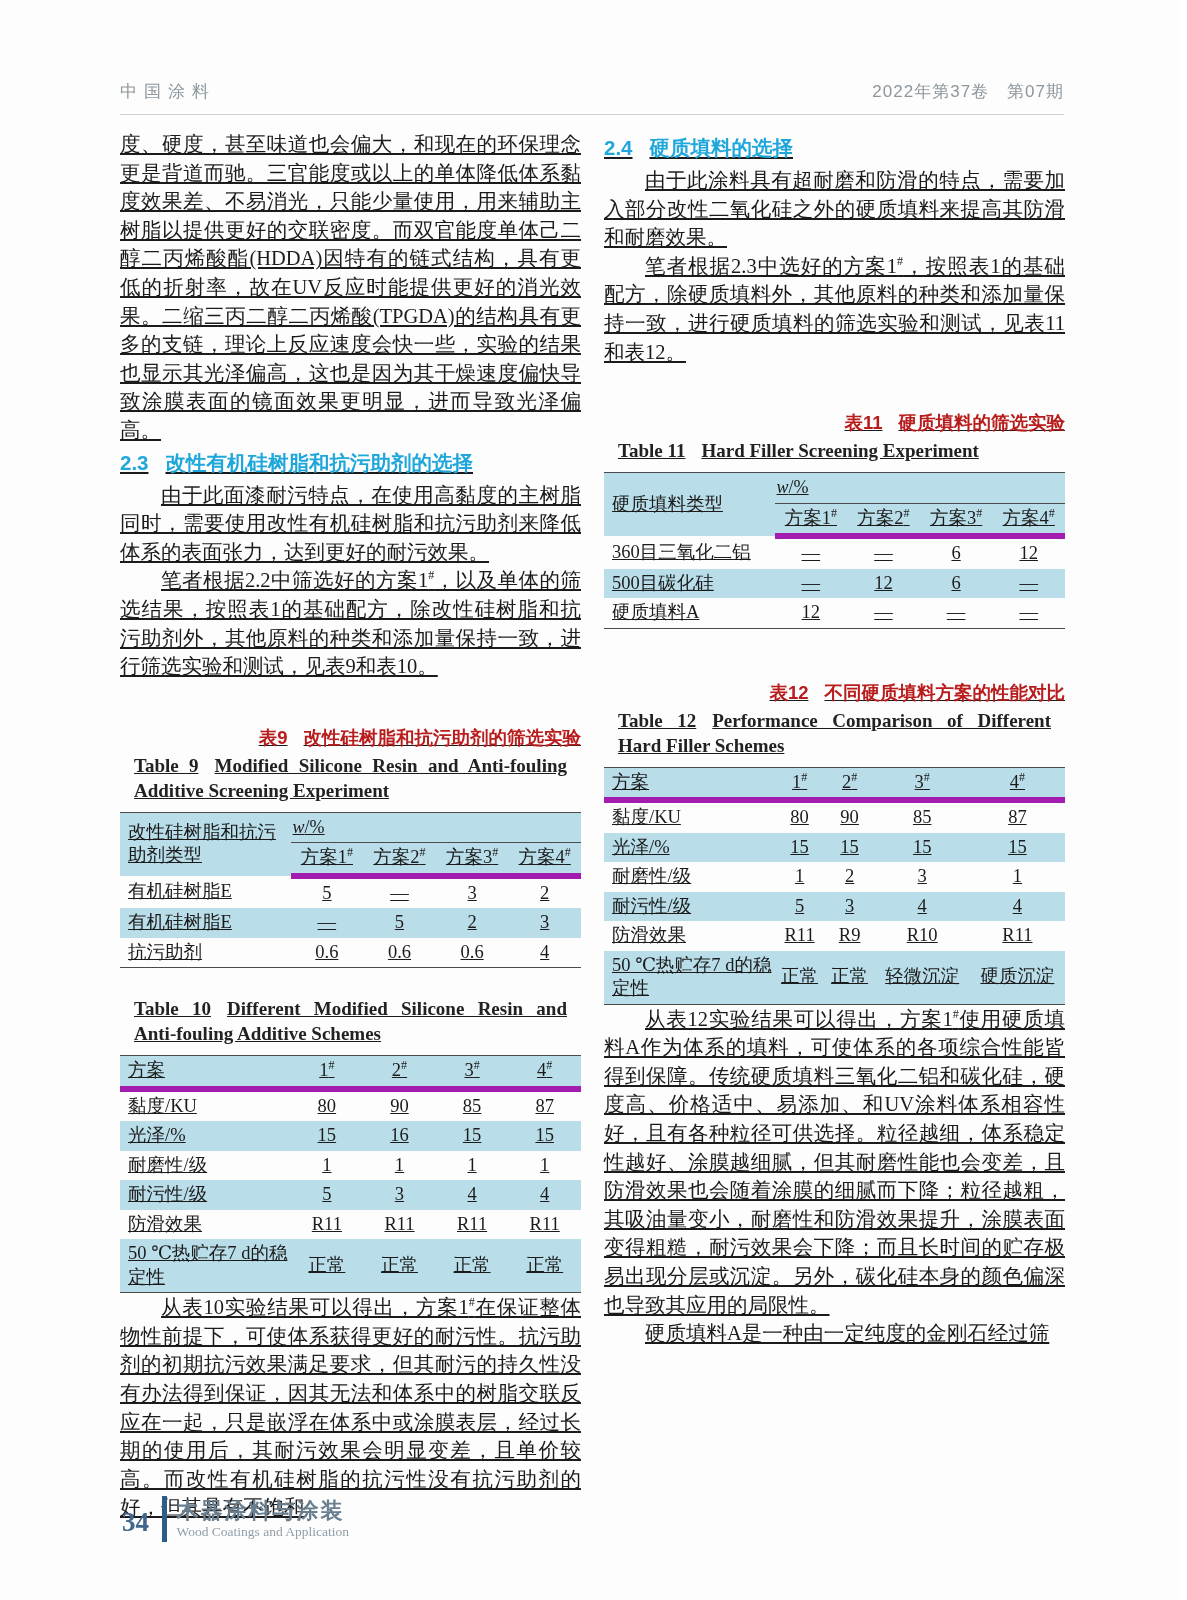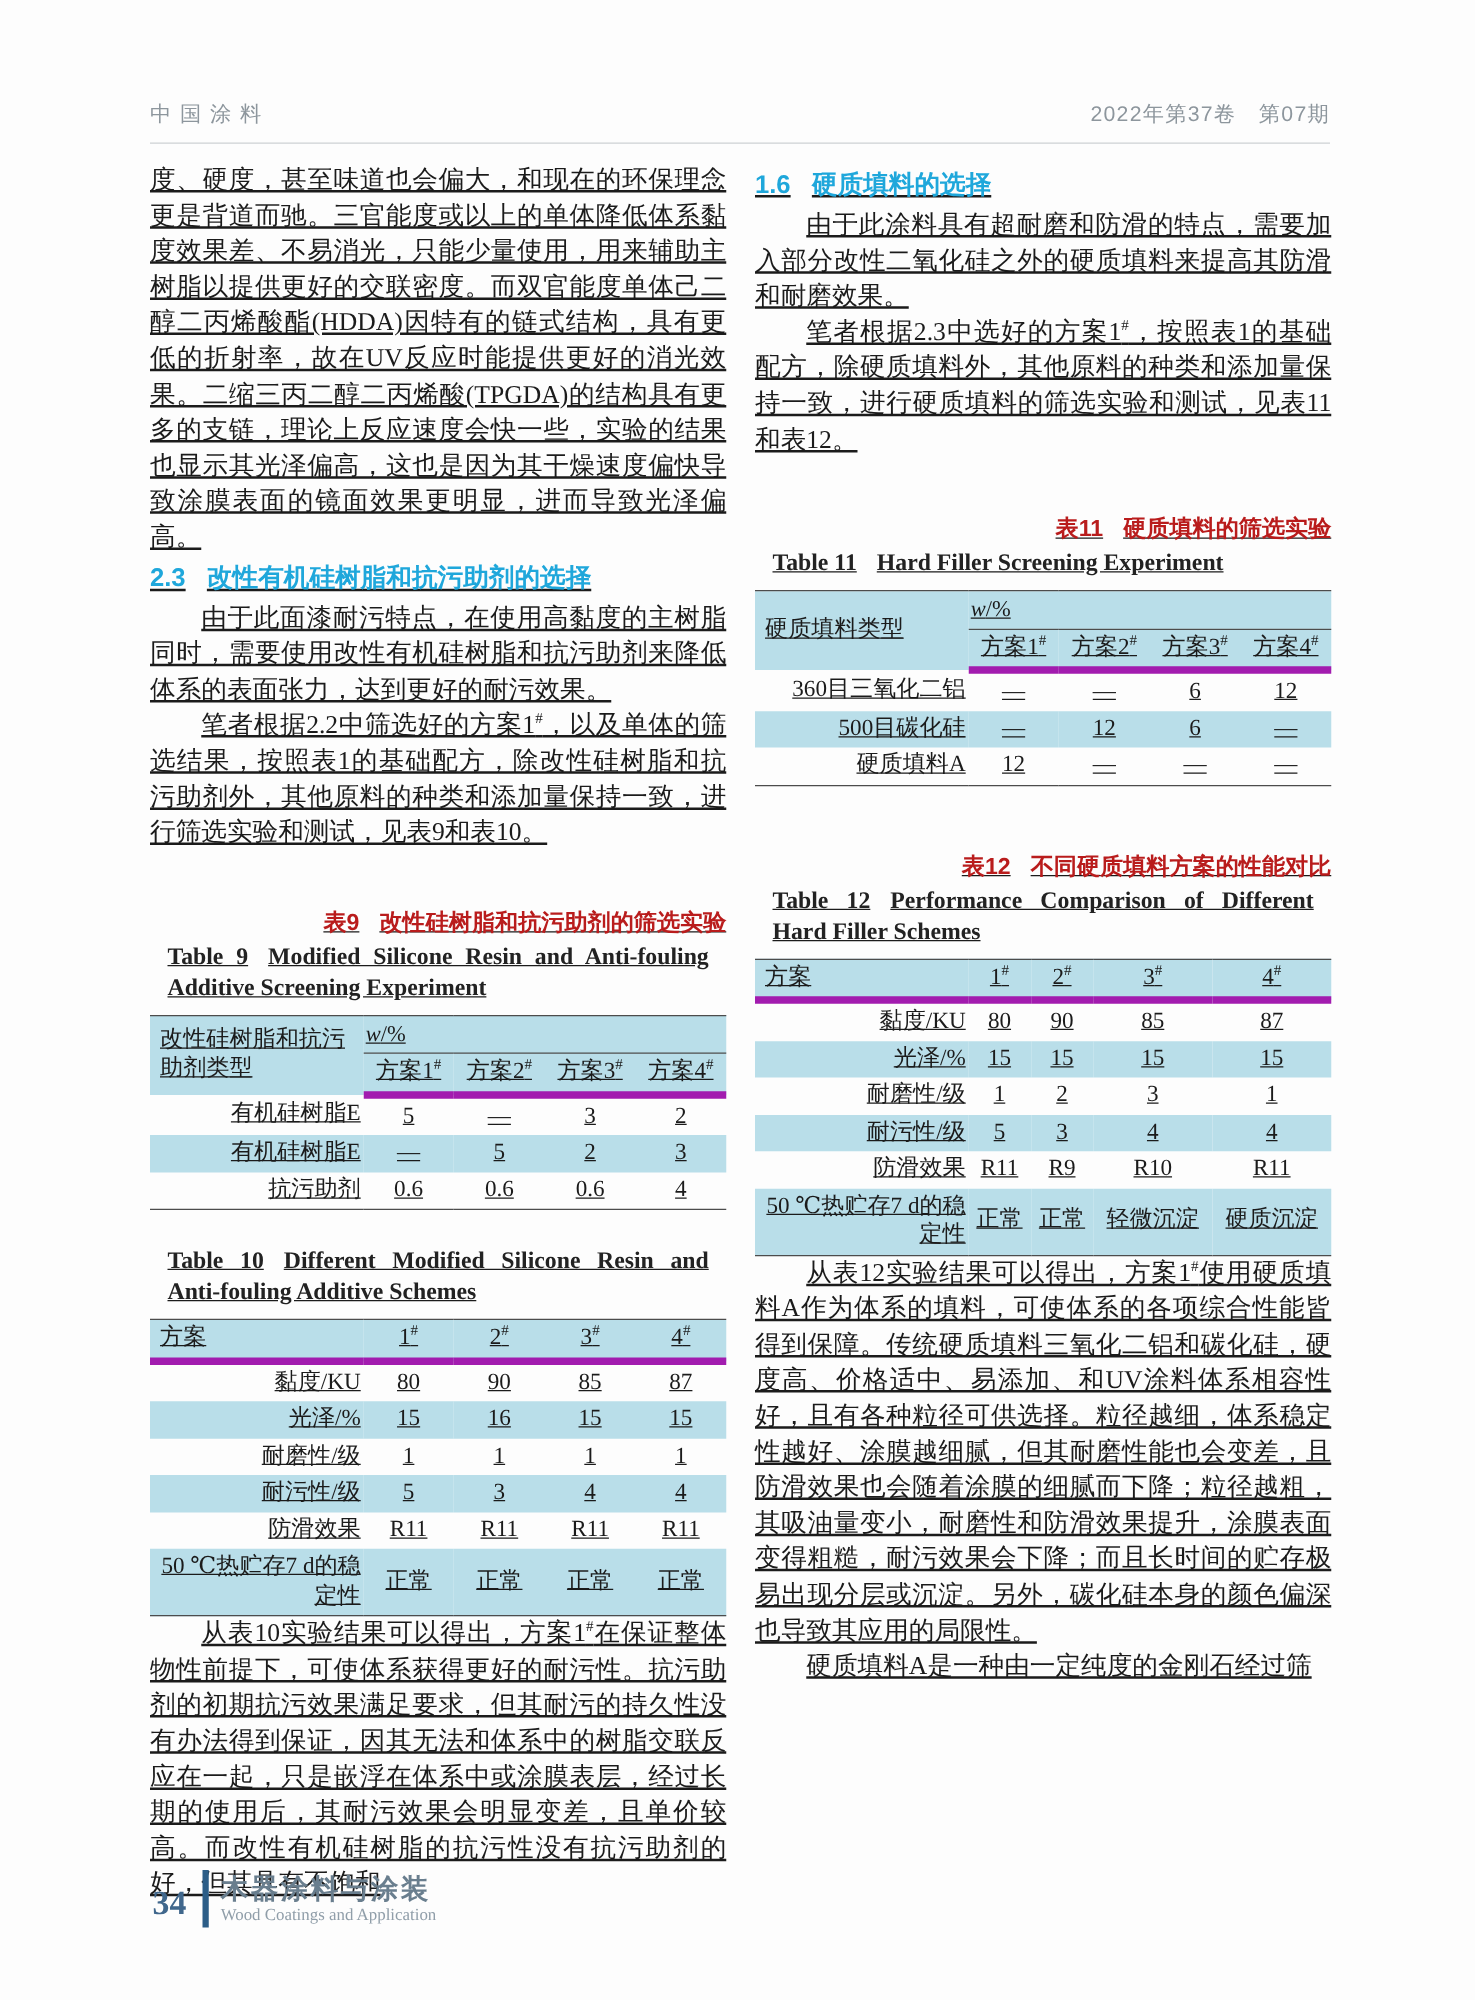--- a/index.html
+++ b/index.html
@@ -51,21 +51,21 @@
   table.datatable{
     width:100%;border-collapse:collapse;margin-top:9px;
     border-top:1.6px solid #4c4c4c;border-bottom:1.6px solid #4c4c4c;
     font-size:18.5px;
   }
   .datatable th,.datatable td{font-weight:normal;padding:3px 2px;line-height:23.5px;}
   .datatable thead th{background:#b9dee9;}
   .datatable thead tr:last-child th{border-bottom:6px solid #a21caf;}
   .datatable th.group{border-bottom:1px solid #4c4c4c;font-size:18px;}
   .datatable th.rowhead{text-align:left;padding-left:8px;}
-  .datatable td.lbl{text-align:right;padding-left:8px;}
+  .datatable td.lbl{text-align:left;padding-left:8px;}
   .datatable th.scheme,.datatable td.val{text-align:center;}
   .datatable .rowhead,.datatable .lbl{width:37%;}
   .datatable tbody tr:nth-child(even){background:#b9dee9;}
   .gap-after-t10{margin-top:58px;}
   .gap-after-t12{margin-top:26px;}
   .t11-block{margin-top:42px;}
   .t12-block{margin-top:50px;}
   
   .page-footer{
     position:absolute;left:122px;top:1496px;
@@ -217,21 +217,21 @@
             </table>
           </div>
       </div>
 
       <p class="body gap-after-t10">从表10实验结果可以得出，方案1<sup class="hash">#</sup>在保证整体物性前提下，可使体系获得更好的耐污性。抗污助剂的初期抗污效果满足要求，但其耐污的持久性没有办法得到保证，因其无法和体系中的树脂交联反应在一起，只是嵌浮在体系中或涂膜表层，经过长期的使用后，其耐污效果会明显变差，且单价较高。而改性有机硅树脂的抗污性没有抗污助剂的好，但其具有不饱和</p>
     </div>
 
     <div class="col">
 
       <h3 class="section-heading">
-        <span class="sec-num">1.6</span><span>硬质填料的选择</span>
+        <span class="sec-num">2.4</span><span>硬质填料的选择</span>
       </h3>
 
       <p class="body">由于此涂料具有超耐磨和防滑的特点，需要加入部分改性二氧化硅之外的硬质填料来提高其防滑和耐磨效果。</p>
       <p class="body">笔者根据2.3中选好的方案1<sup class="hash">#</sup>，按照表1的基础配方，除硬质填料外，其他原料的种类和添加量保持一致，进行硬质填料的筛选实验和测试，见表11和表12。</p>
 
       <div class="table-block t11-block">
         <div class="tbl-title-cn">
           <span class="tno">表11</span><span>硬质填料的筛选实验</span>
         </div>
         <div class="tbl-title-en">

